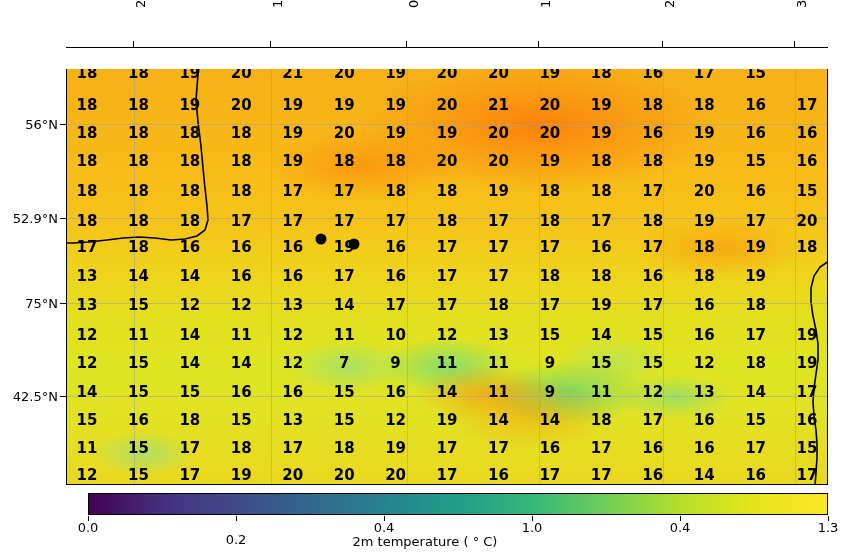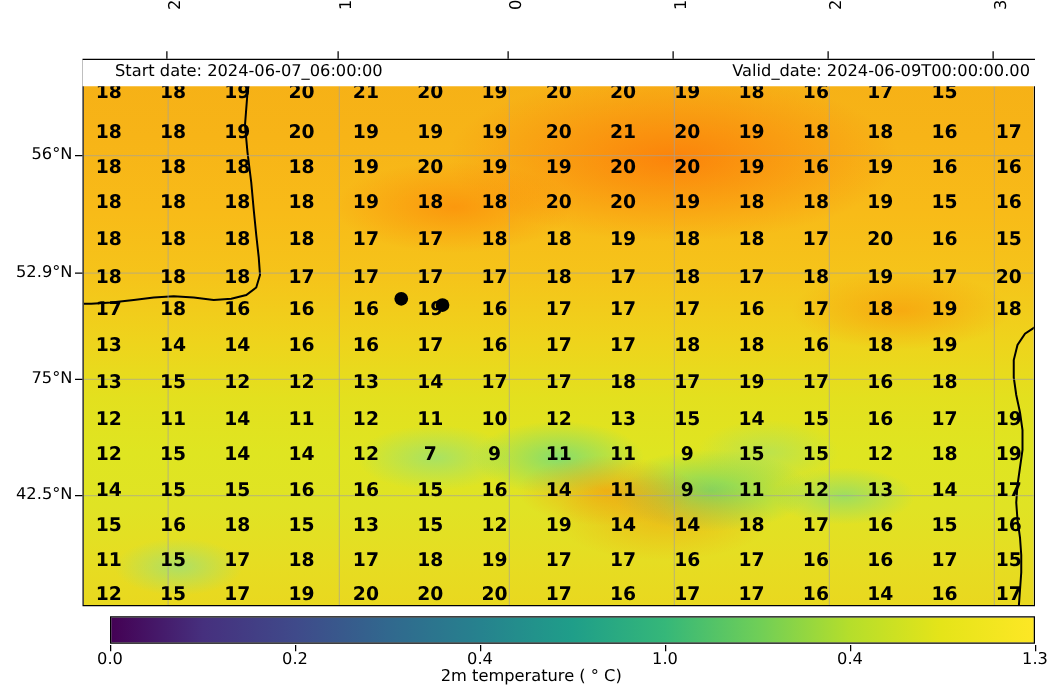--- a/index.html
+++ b/index.html
@@ -362,33 +362,31 @@
       <div class="val" style="left: 637.143px; top: 427px;">14</div>
       <div class="val" style="left: 688.571px; top: 427px;">16</div>
       <div class="val" style="left: 740px; top: 427px;">17</div>
     </div>
 
   <div class="dot" style="left:254px;top:191px;"></div>
   <div class="dot" style="left:287px;top:196px;"></div>
 </div>
 
 <div id="banner">
-  <span id="start-date">Start date: 2024-06-07_06:00:00</span>
-  <span id="valid-date">Valid_date: 2024-06-09T00:00:00.00</span>
 </div>
 
 <div id="cbar"></div>
 <div>
   <div class="cbmark" style="left:88px;top:516px;"></div>
   <div class="cbmark" style="left:236px;top:516px;"></div>
   <div class="cbmark" style="left:384px;top:516px;"></div>
   <div class="cbmark" style="left:532px;top:516px;"></div>
   <div class="cbmark" style="left:680px;top:516px;"></div>
   <div class="cbmark" style="left:828px;top:516px;"></div>
 
   <div class="cbtick" style="left:88px;top:520px;">0.0</div>
-  <div class="cbtick" style="left:236px;top:520px;">0.2</div>
+  <div class="cbtick" style="left:236px;top:532px;">0.2</div>
   <div class="cbtick" style="left:384px;top:520px;">0.4</div>
   <div class="cbtick" style="left:532px;top:520px;">1.0</div>
   <div class="cbtick" style="left:680px;top:520px;">0.4</div>
   <div class="cbtick" style="left:828px;top:520px;">1.3</div>
 </div>
 <div id="cbar-label">2m temperature ( ° C)</div>
 
 </body></html>

